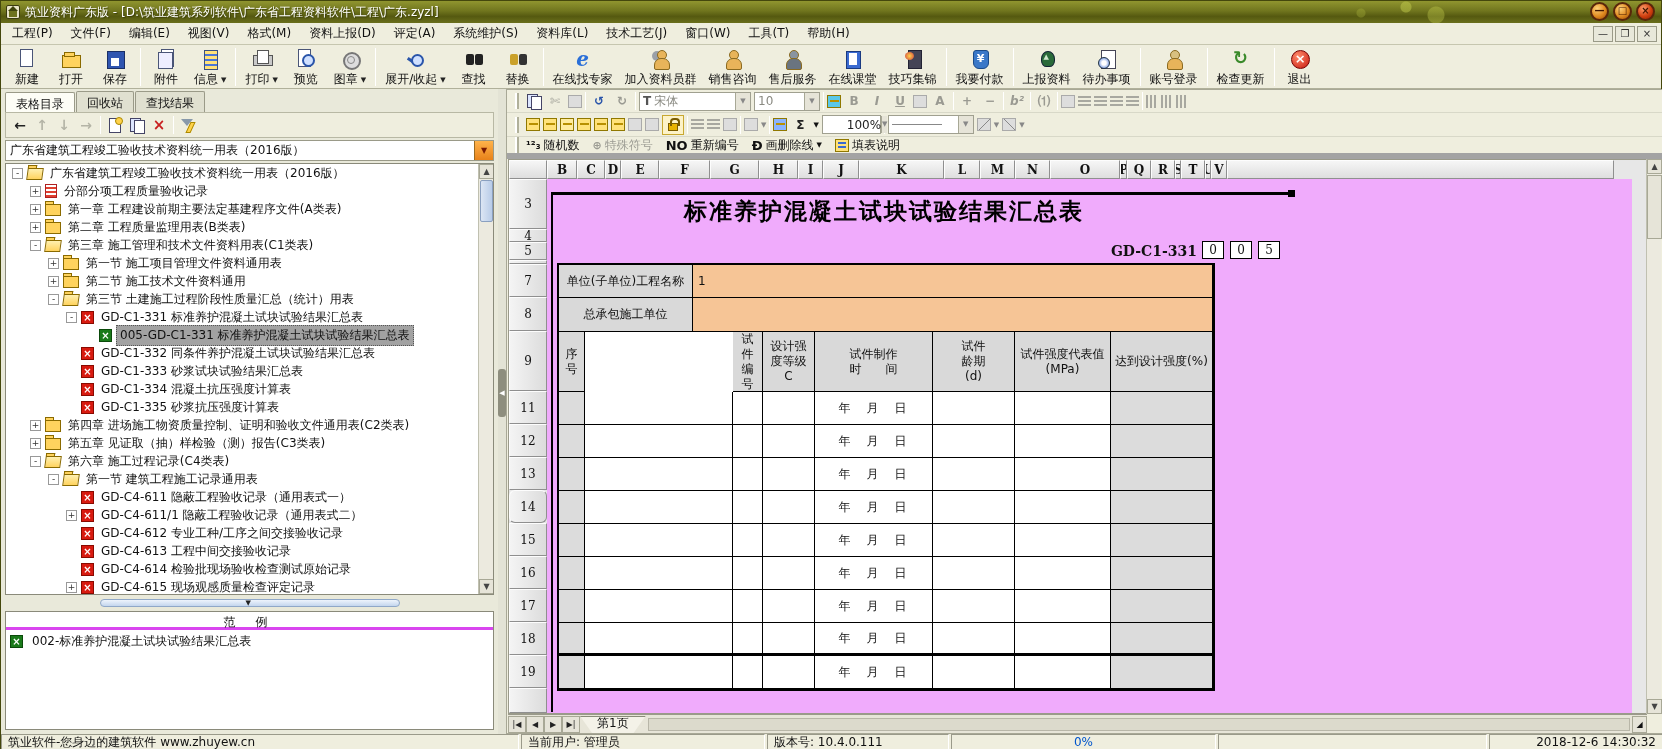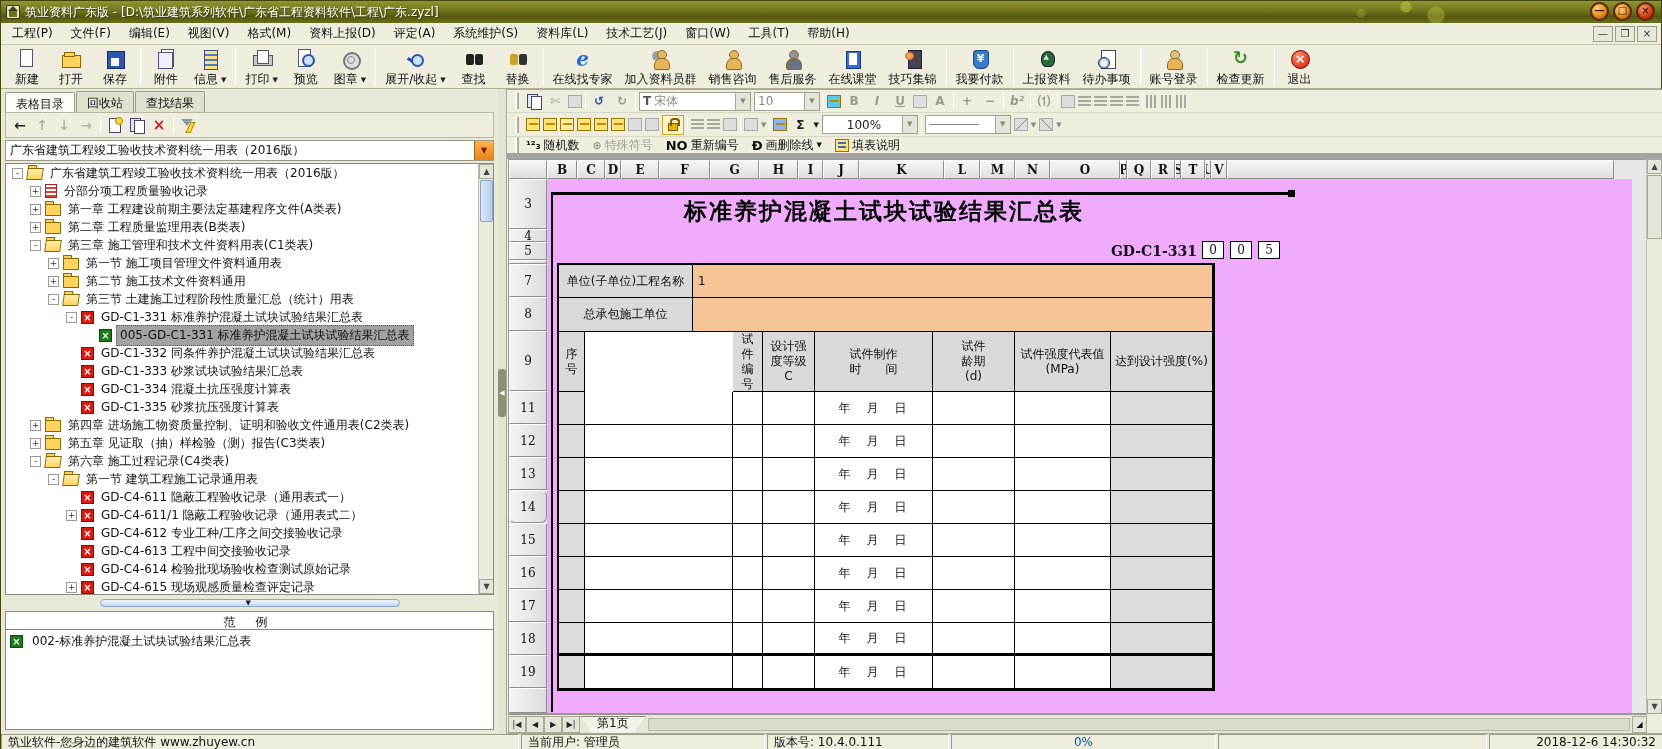--- a/index.html
+++ b/index.html
@@ -114,21 +114,21 @@
   .tlabel{padding:1px 3px;}
   .tlabel.sel{background:#a2a2a2;border:1px dotted #555;}
   .tvscroll{position:absolute;right:0;top:0;width:15px;bottom:0;background:#eceadf;border-left:1px solid #c0c0b0;}
   .sbtn{width:15px;height:15px;background:#e6e4d8;border:1px solid #a8a896;font-size:8px;text-align:center;line-height:13px;color:#444;}
   .tvthumb{position:absolute;left:1px;top:16px;width:13px;height:42px;background:linear-gradient(90deg,#dce6f4,#b8cce8);border:1px solid #8aa0c0;border-radius:2px;}
   .tvdown{position:absolute;bottom:0;}
   .lsplit{position:absolute;left:4px;top:508px;width:489px;height:12px;display:flex;align-items:center;justify-content:center;}
   .lsplit-handle{width:300px;height:8px;background:linear-gradient(180deg,#eef4fc,#c4d6ee);border:1px solid #90a8c8;border-radius:4px;position:relative;}
   .lsplit-arrow{position:absolute;left:50%;top:-1px;margin-left:-4px;font-size:7px;color:#222;}
   .exbox{position:absolute;left:4px;top:522px;width:489px;height:119px;background:#fff;border:1px solid #8a8a7a;}
-  .exhdr{height:18px;text-align:center;letter-spacing:8px;border-bottom:1px solid #d946ef;padding-top:2px;}
+  .exhdr{height:18px;text-align:center;letter-spacing:8px;border-bottom:3px solid #d946ef;padding-top:2px;}
   .exitem{display:flex;align-items:center;gap:5px;padding:3px 4px;}
 
   
   #splitbtn{position:absolute;left:497px;top:368px;width:8px;height:48px;background:#8e8e7e;border-radius:3px;color:#fff;font-size:7px;display:flex;align-items:center;justify-content:center;}
 
   
   #rightpanel{position:absolute;left:505px;top:88px;width:1157px;height:645px;background:#efeede;border:1px solid #a8a896;}
   .frow{display:flex;align-items:center;gap:3px;padding-left:8px;}
   .frow1{height:23px;border-bottom:1px solid #d8d8c8;}
   .frow2{height:24px;border-bottom:1px solid #d8d8c8;}
@@ -571,21 +571,21 @@
       <span class="alines"></span>
       <span class="alines"></span>
       <span class="gbox"></span>
       <span class="lsep"></span>
       <span class="gbox"></span>
         <span style="color:#888;font-size:7px;">▼</span>
       <span class="lsep"></span>
       <span class="ybox" style="background:#8ab4ff;"></span>
       <span class="fbtn en">Σ</span>
         <span style="font-size:7px;">▼</span>
-      <span class="fcombo" style="width:96px;color:#222;padding-left:24px;">
+      <span class="fcombo" style="width:59px;color:#222;padding-left:24px;">
         <span>100%</span>
         <span class="cr">▼</span>
       </span>
       <span class="lsep"></span>
       <span class="fcombo" style="width:86px;">
         <span style="border-top:1px solid #888;width:50px;display:inline-block;"></span>
         <span class="cr">▼</span>
       </span>
       <span class="gbox" style="background:linear-gradient(135deg,#ddd 48%,#888 48%,#888 54%,#ddd 54%);"></span>
         <span style="color:#888;font-size:7px;">▼</span>

